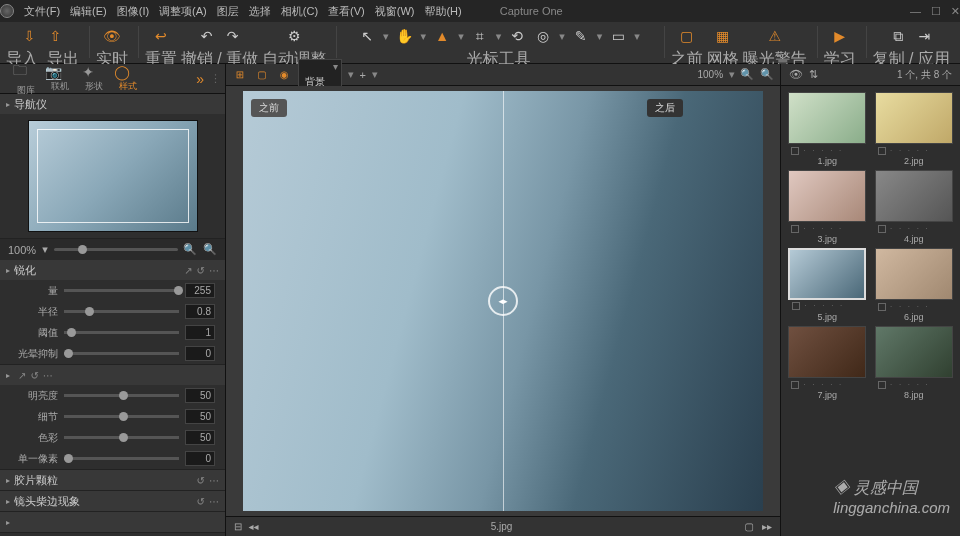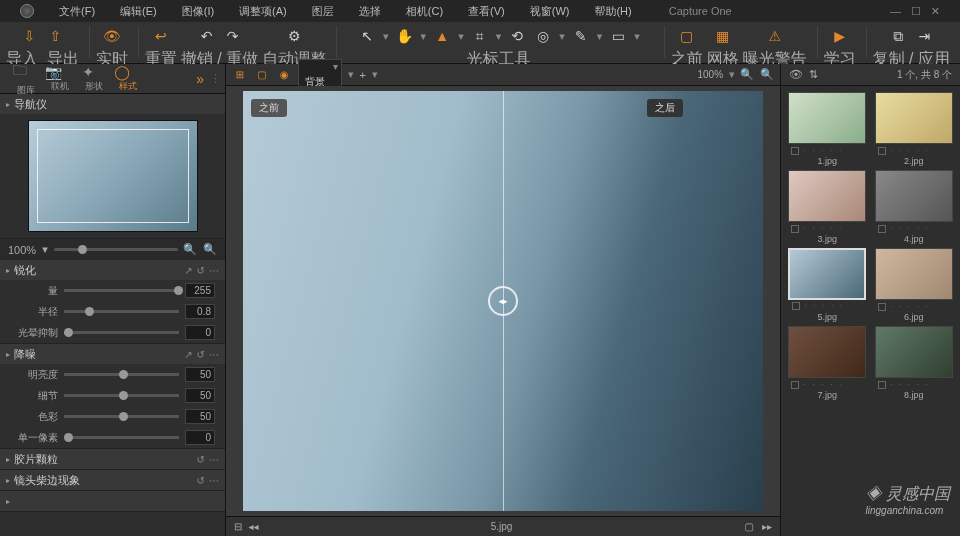--- a/index.html
+++ b/index.html
@@ -1,20 +1,20 @@
 <!DOCTYPE html>
 <html><head>
 <meta charset="utf-8">
 <style>
 * { margin: 0; padding: 0; box-sizing: border-box; font-family: "Microsoft YaHei", sans-serif; user-select: none; }
 body { width: 960px; height: 536px; background: #2a2a2a; color: #aaa; font-size: 11px; overflow: hidden; }
-.menubar { display: flex; align-items: center; height: 22px; background: #252525; padding: 0 20px; gap: 25px; }
+.menubar { display: flex; align-items: center; height: 22px; background: #252525; padding: 0 0; gap: 10px; }
 .menubar .logo { width: 14px; height: 14px; border-radius: 50%; background: radial-gradient(circle, #666, #333); border: 1px solid #888; }
 .menubar .mi { color: #bbb; cursor: default; white-space: nowrap; }
-.menubar .title { margin-left: 12px; color: #888; }
+.menubar .title { margin-left: 28px; color: #888; }
 .menubar .winbtns { margin-left: auto; display: flex; gap: 10px; color: #888; }
 .toolbar { display: flex; align-items: flex-start; height: 42px; background: #333; border-bottom: 1px solid #111; padding: 2px 6px; }
 .tgroup { display: flex; flex-direction: column; align-items: center; margin-right: 4px; }
 .trow { display: flex; gap: 6px; align-items: center; height: 24px; }
 .ticon { width: 20px; height: 20px; display: flex; align-items: center; justify-content: center; color: #e28a2b; font-size: 14px; }
 .ticon.w { color: #ccc; }
 .tlbl { font-size: 16px; color: #aaa; margin-top: 1px; text-align: center; }
 .tsep { width: 1px; height: 32px; background: #444; margin: 2px 6px; }
 .main { display: flex; height: 472px; }
 .left { width: 226px; background: #2e2e2e; display: flex; flex-direction: column; border-right: 1px solid #111; }
@@ -69,21 +69,21 @@
 .tn { font-size: 9px; color: #aaa; margin-top: 12px; }
 .g1 { background: linear-gradient(135deg,#d0e0c8,#8aad8a); }
 .g2 { background: linear-gradient(135deg,#e8dca0,#c0a868); }
 .g3 { background: linear-gradient(135deg,#e0c8c0,#a88878); }
 .g4 { background: linear-gradient(135deg,#888,#555); }
 .g5 { background: linear-gradient(135deg,#b5cad6,#4a6878); }
 .g6 { background: linear-gradient(135deg,#d0b8a0,#a08870); }
 .g7 { background: linear-gradient(135deg,#705040,#402818); }
 .g8 { background: linear-gradient(135deg,#607868,#304030); }
 .wm { position: absolute; right: 10px; bottom: 20px; color: rgba(255,255,255,.6); font-size: 16px; font-style: italic; pointer-events: none; }
-.wm .s { font-size: 10px; display: block; }
+.wm .s { font-size: 15px; display: block; }
 </style>
 </head>
 <body>
 
 <div class="menubar">
   <div class="logo"></div>
   <span class="mi">文件(F)</span>
   <span class="mi">编辑(E)</span>
   <span class="mi">图像(I)</span>
   <span class="mi">调整项(A)</span>
@@ -249,32 +249,38 @@
           <span class="val">255</span>
         </div>
       <div class="srow">
           <span class="nm">半径</span>
           <div class="bar">
             <div class="kn" style="left:18%"></div>
           </div>
           <span class="val">0.8</span>
         </div>
       <div class="srow">
+          <span class="nm">阈值</span>
+          <div class="bar">
+            <div class="kn" style="left:3%"></div>
+          </div>
+          <span class="val">1</span>
+        </div>
+      <div class="srow">
           <span class="nm">光晕抑制</span>
           <div class="bar">
             <div class="kn" style="left:0%"></div>
           </div>
           <span class="val">0</span>
         </div>
     </div>
 
     <div class="sect">
       <div class="secthd">
           <span class="caret">▸</span>
-          <span class="nm">降噪</span>
           <span class="ctl">↗</span>
           <span class="ctl">↺</span>
           <span class="ctl">⋯</span>
         </div>
       <div class="srow">
           <span class="nm">明亮度</span>
           <div class="bar">
             <div class="kn" style="left:48%"></div>
           </div>
           <span class="val">50</span>

